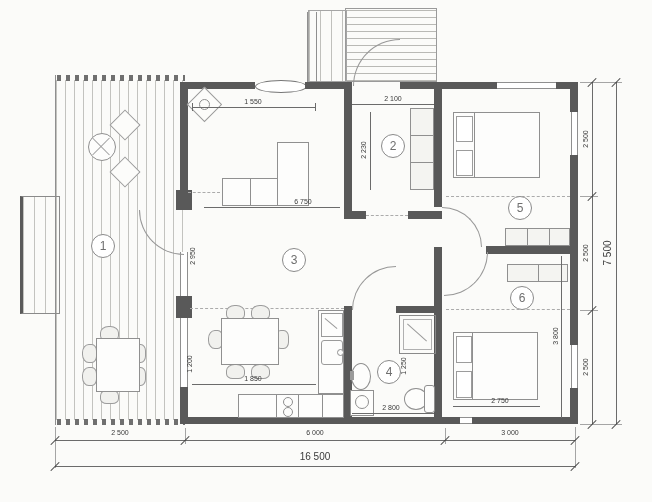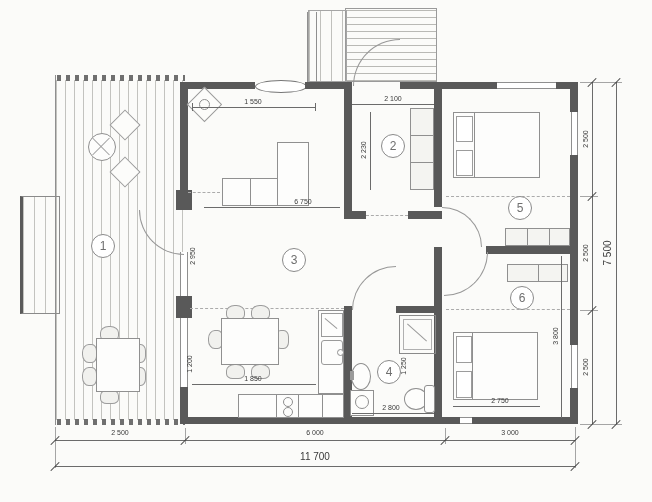--- a/index.html
+++ b/index.html
@@ -214,21 +214,21 @@
   <div class="tick" style="left:179px;top:440px;"></div>
   <div class="tick" style="left:439px;top:440px;"></div>
   <div class="tick" style="left:569px;top:440px;"></div>
   <div class="dim" style="left:120px;top:429px;">2 500</div>
   <div class="dim" style="left:315px;top:429px;">6 000</div>
   <div class="dim" style="left:510px;top:429px;">3 000</div>
 
   <div class="dimline" style="left:55px;top:466px;width:520px;height:1px;"></div>
   <div class="tick" style="left:49px;top:466px;"></div>
   <div class="tick" style="left:569px;top:466px;"></div>
-  <div class="dim big" style="left:315px;top:452px;">11 700</div>
+  <div class="dim big" style="left:315px;top:452px;">16 500</div>
 
   <div class="extline" style="left:580px;top:82px;width:42px;height:1px;"></div>
   <div class="extline" style="left:580px;top:196px;width:18px;height:1px;"></div>
   <div class="extline" style="left:580px;top:310px;width:18px;height:1px;"></div>
   <div class="extline" style="left:580px;top:424px;width:42px;height:1px;"></div>
 
   <div class="dimline" style="left:592px;top:82px;width:1px;height:342px;"></div>
   <div class="tick" style="left:586px;top:82px;"></div>
   <div class="tick" style="left:586px;top:196px;"></div>
   <div class="tick" style="left:586px;top:310px;"></div>

